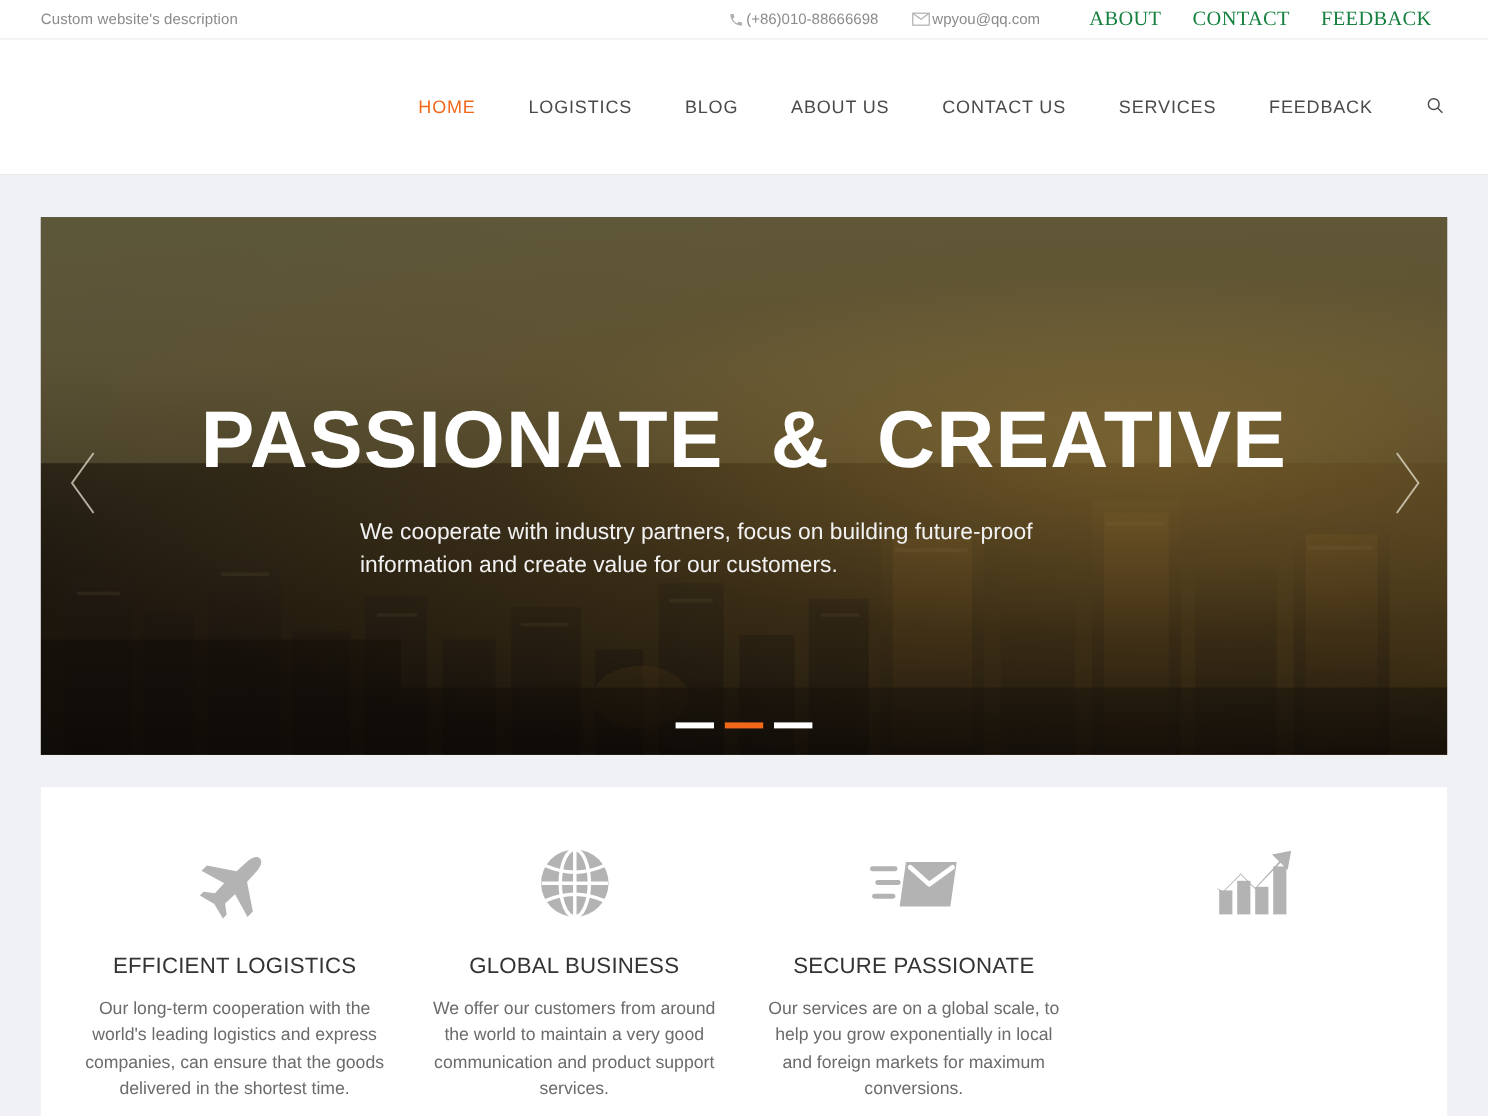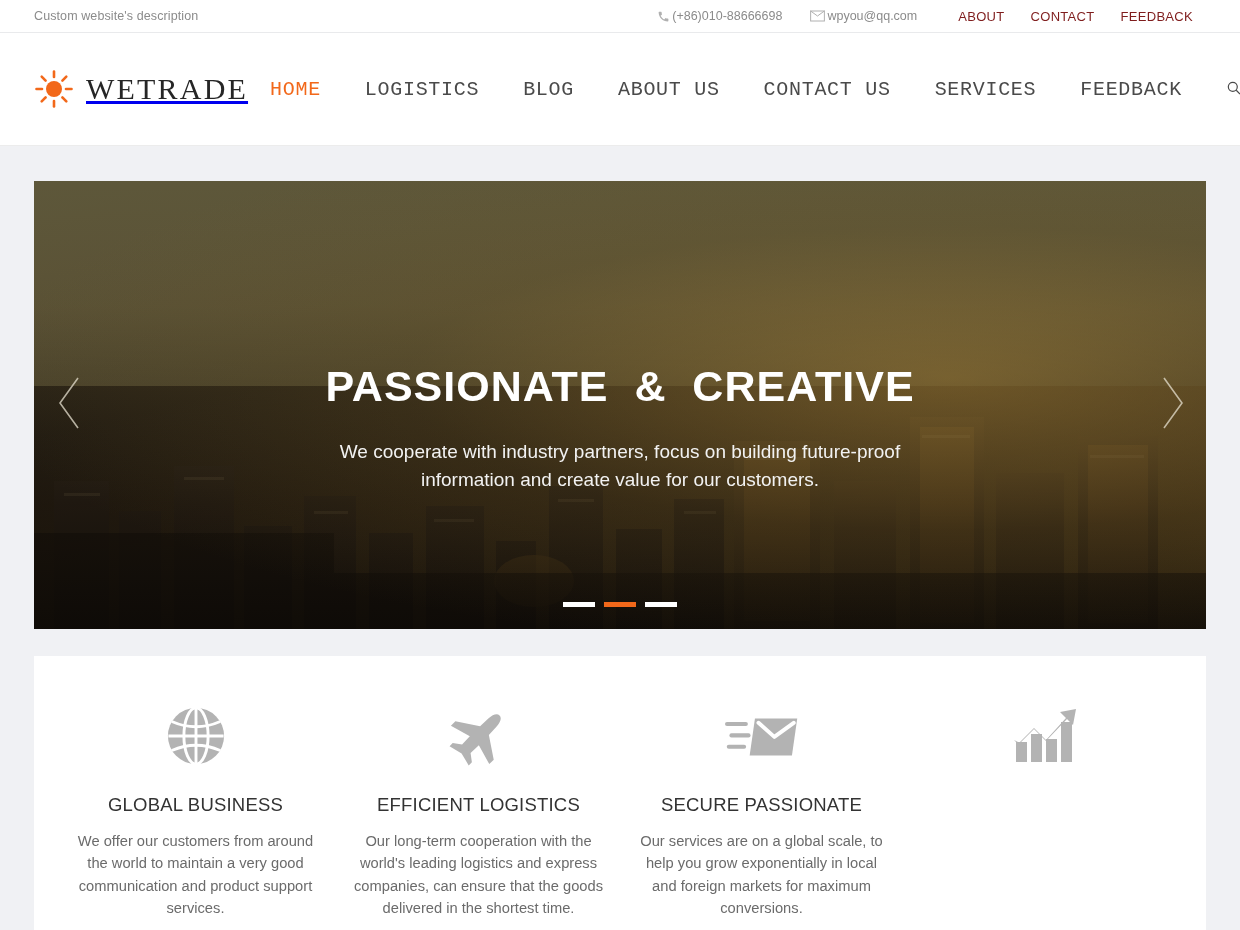--- a/index.html
+++ b/index.html
@@ -28,23 +28,24 @@
     align-items: center;
     gap: 0px;
   }
   .contact-chip {
     display: flex; align-items: center; gap: 2px;
     color: #8b8b8b; font-size: 12.5px; margin-right: 28px;
   }
   .contact-chip svg { display: block; }
   .topbar-links { display: flex; align-items: center; gap: 0; }
   .topbar-links a {
-    color: #7f1d1d; text-decoration: none;
-    font-size: 13px; letter-spacing: .3px;
+    color: #15803d; text-decoration: none;
+    font-size: 17px; letter-spacing: .3px;
     padding: 0 13px;
+    font-family: Liberation Serif, serif;
   }
 
   
   .header {
     height: 113px;
     background: #ffffff;
     display: flex;
     align-items: center;
     padding: 0 34px;
     border-bottom: 1px solid #ececec;
@@ -59,25 +60,24 @@
     font-weight: 400;
   }
   .mainnav {
     margin-left: auto;
     display: flex;
     align-items: center;
   }
   .mainnav a {
     text-decoration: none;
     color: #4a4a4a;
-    font-size: 20px;
+    font-size: 15px;
     letter-spacing: .7px;
     padding: 0 22px;
     white-space: nowrap;
-    font-family: Liberation Mono, monospace;
   }
   .mainnav a.active { color: #f2681a; }
   .search-btn {
     padding-left: 22px; padding-right: 2px;
     display: flex; align-items: center;
     background: none; border: none; cursor: pointer;
   }
 
   
   .hero-wrap { padding: 35px 34px 0 34px; }
@@ -97,33 +97,32 @@
   }
   .hero-content {
     position: absolute; inset: 0;
     display: flex; flex-direction: column;
     align-items: center;
     padding-top: 152px;
     z-index: 3;
   }
   .hero-title {
     color: #fff;
-    font-size: 43px;
+    font-size: 67px;
     font-weight: bold;
     letter-spacing: 1px;
     line-height: 1;
     text-align: center;
     white-space: pre;
-    margin-top: 32px;
   }
   .hero-sub {
     color: #f2f2f2;
     font-size: 19px;
     line-height: 1.45;
-    text-align: center;
+    text-align: left;
     margin-top: 30px;
     max-width: 640px;
     font-weight: 400;
   }
   .hero-arrow {
     position: absolute; top: 50%; transform: translateY(-50%);
     z-index: 4; cursor: pointer; opacity: .75;
   }
   .hero-arrow.left { left: 20px; }
   .hero-arrow.right { right: 18px; }
@@ -187,38 +186,20 @@
 
     <nav class="topbar-links">
       <a href="#">ABOUT</a>
       <a href="#">CONTACT</a>
       <a href="#">FEEDBACK</a>
     </nav>
   </div>
 </div>
 
 <div class="header">
-  <a href="#" class="logo">
-    <span class="logo-mark">
-      <svg width="40" height="40" viewBox="0 0 40 40">
-        <circle cx="20" cy="20" r="8" fill="#f2681a"></circle>
-        <g stroke="#f2681a" stroke-width="2.6" stroke-linecap="round">
-          <line x1="20" y1="2.5" x2="20" y2="8"></line>
-          <line x1="20" y1="32" x2="20" y2="37.5"></line>
-          <line x1="2.5" y1="20" x2="8" y2="20"></line>
-          <line x1="32" y1="20" x2="37.5" y2="20"></line>
-          <line x1="7.7" y1="7.7" x2="11.6" y2="11.6"></line>
-          <line x1="28.4" y1="28.4" x2="32.3" y2="32.3"></line>
-          <line x1="7.7" y1="32.3" x2="11.6" y2="28.4"></line>
-          <line x1="28.4" y1="11.6" x2="32.3" y2="7.7"></line>
-        </g>
-      </svg>
-    </span>
-    <span class="logo-text">WETRADE</span>
-  </a>
 
   <nav class="mainnav">
     <a href="#" class="active">HOME</a>
     <a href="#">LOGISTICS</a>
     <a href="#">BLOG</a>
     <a href="#">ABOUT US</a>
     <a href="#">CONTACT US</a>
     <a href="#">SERVICES</a>
     <a href="#">FEEDBACK</a>
     <button class="search-btn">
@@ -323,45 +304,45 @@
       <span class="dot"></span>
     </div>
   </div>
 </div>
 
 <div class="features-wrap">
   <div class="features">
 
     <div class="feature">
       <div class="feature-icon">
+        <svg width="66" height="62" viewBox="0 0 64 64">
+          <g transform="rotate(45 32 32)" fill="#b3b3b3">
+            <path d="M32 2 C35.5 2 37.6 6 37.9 12.5 L38.4 24 L60 38.5 L60 45 L38.6 38.8 L38.2 50.5 L46 56.4 L46 61 L32 57.4 L18 61 L18 56.4 L25.8 50.5 L25.4 38.8 L4 45 L4 38.5 L25.6 24 L26.1 12.5 C26.4 6 28.5 2 32 2 Z"></path>
+          </g>
+        </svg>
+      </div>
+      <div class="feature-title">EFFICIENT LOGISTICS</div>
+      <div class="feature-desc">Our long-term cooperation with the world's leading logistics and express companies, can ensure that the goods delivered in the shortest time.</div>
+    </div>
+
+    <div class="feature">
+      <div class="feature-icon">
         <svg width="62" height="62" viewBox="0 0 64 64">
           <circle cx="32" cy="32" r="29" fill="#b3b3b3"></circle>
           <g stroke="#ffffff" stroke-width="3" fill="none">
             <ellipse cx="32" cy="32" rx="12.5" ry="29"></ellipse>
             <line x1="32" y1="3" x2="32" y2="61"></line>
             <line x1="3.5" y1="32" x2="60.5" y2="32"></line>
             <path d="M7 17 Q32 28 57 17"></path>
             <path d="M7 47 Q32 36 57 47"></path>
           </g>
         </svg>
       </div>
       <div class="feature-title">GLOBAL BUSINESS</div>
       <div class="feature-desc">We offer our customers from around the world to maintain a very good communication and product support services.</div>
-    </div>
-
-    <div class="feature">
-      <div class="feature-icon">
-        <svg width="66" height="62" viewBox="0 0 64 64">
-          <g transform="rotate(45 32 32)" fill="#b3b3b3">
-            <path d="M32 2 C35.5 2 37.6 6 37.9 12.5 L38.4 24 L60 38.5 L60 45 L38.6 38.8 L38.2 50.5 L46 56.4 L46 61 L32 57.4 L18 61 L18 56.4 L25.8 50.5 L25.4 38.8 L4 45 L4 38.5 L25.6 24 L26.1 12.5 C26.4 6 28.5 2 32 2 Z"></path>
-          </g>
-        </svg>
-      </div>
-      <div class="feature-title">EFFICIENT LOGISTICS</div>
-      <div class="feature-desc">Our long-term cooperation with the world's leading logistics and express companies, can ensure that the goods delivered in the shortest time.</div>
     </div>
 
     <div class="feature">
       <div class="feature-icon">
         <svg width="74" height="54" viewBox="0 0 84 56">
           <g fill="#b3b3b3">
             <rect x="0" y="12" width="26" height="4.6" rx="2.3"></rect>
             <rect x="5" y="25" width="24" height="4.6" rx="2.3"></rect>
             <rect x="2" y="38" width="22" height="4.6" rx="2.3"></rect>
             <path d="M34 8 L82 8 L76 50 L28 50 Z"></path>

